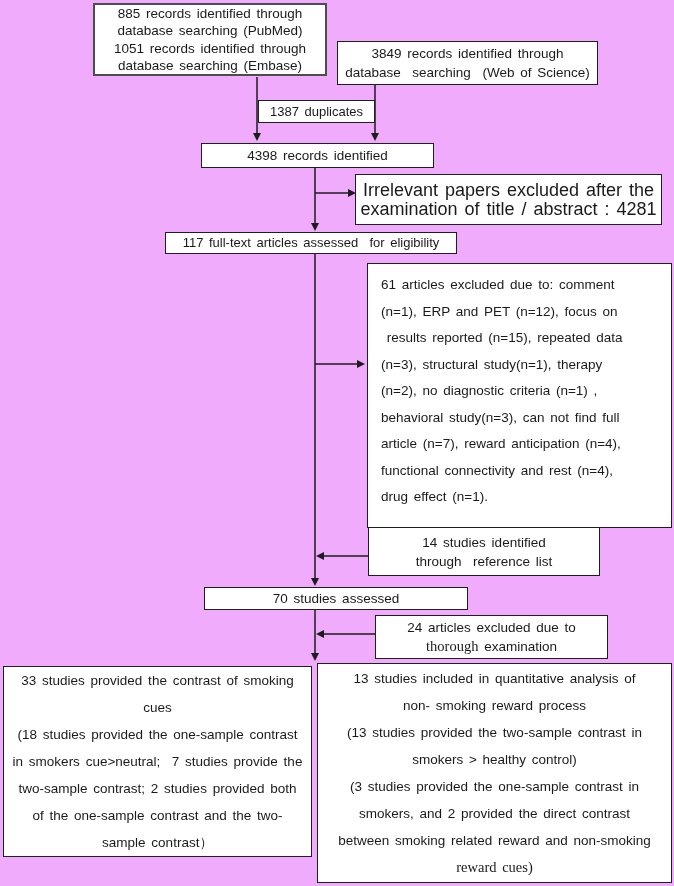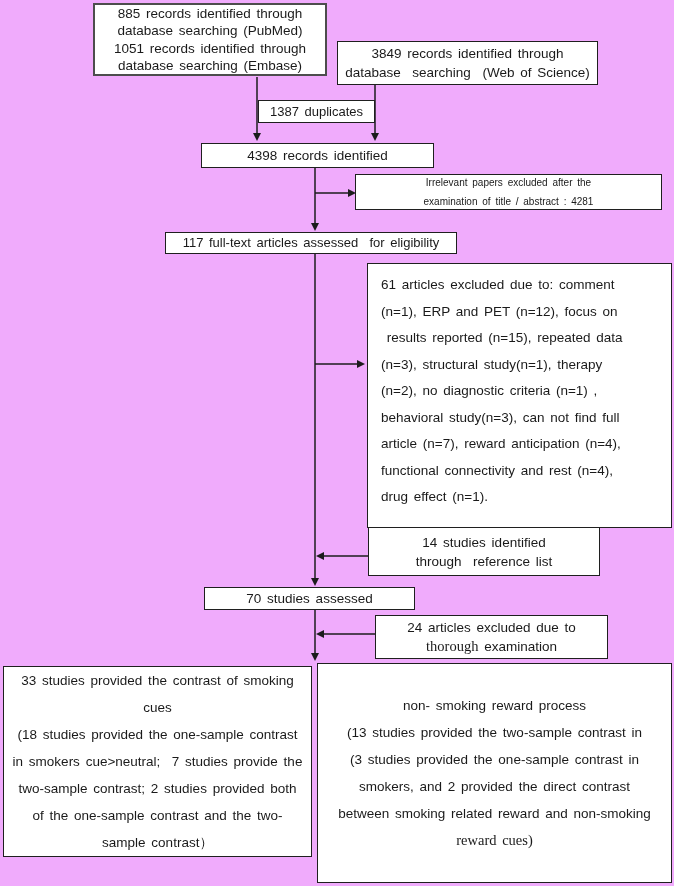--- a/index.html
+++ b/index.html
@@ -30,29 +30,29 @@
     word-spacing:2px;
     z-index:2;
   }
   .box .line { white-space:pre; }
   .thickborder { border:2px solid #4d4d4d; }
 
   #box-pubmed-embase   { left:93px;  top:3px;   width:234px; height:73px; line-height:17.5px; }
   #box-web-of-science  { left:337px; top:41px;  width:261px; height:44px; line-height:19px; }
   #box-duplicates      { left:258px; top:100px; width:117px; height:23px; font-size:13px; }
   #box-records-identified { left:201px; top:143px; width:233px; height:25px; }
-  #box-irrelevant      { left:355px; top:174px; width:307px; height:36px; font-size:10px; line-height:19px;text-align:right; }
+  #box-irrelevant      { left:355px; top:174px; width:307px; height:51px; font-size:18px; line-height:19px;text-align:right; }
   #box-fulltext        { left:165px; top:232px; width:292px; height:22px; font-size:13px; }
   #box-excluded-61 {
     left:367px; top:263px; width:305px; height:265px;
     justify-content:flex-start; align-items:flex-start;
     text-align:left; padding:8px 6px 0 13px; line-height:26.5px;
   }
   #box-reference-list  { left:368px; top:527px; width:232px; height:49px; line-height:19px; }
-  #box-studies-assessed{ left:204px; top:587px; width:211px; height:23px; }
+  #box-studies-assessed{ left:204px; top:587px; width:264px; height:23px; }
   #box-excluded-24     { left:375px; top:615px; width:233px; height:44px; line-height:19px; }
   #box-smoking-cues    { left:3px;   top:666px; width:309px; height:191px; line-height:27px; }
   #box-nonsmoking      { left:317px; top:663px; width:355px; height:220px; line-height:27px; }
 
   .serif { font-family:"Liberation Serif", serif; font-size:14.5px; }
   .arrow-line { stroke:#1c1c1c; stroke-width:1.5; fill:none; }
   .arrow-head { fill:#1c1c1c; stroke:none; }
 </style>
 </head>
 <body>
@@ -158,22 +158,24 @@
       <div class="line">cues</div>
       <div class="line">(18 studies provided the one-sample contrast</div>
       <div class="line">in smokers cue&gt;neutral;  7 studies provide the</div>
       <div class="line">two-sample contrast; 2 studies provided both</div>
       <div class="line">of the one-sample contrast and the two-</div>
       <div class="line">sample contrast）</div>
     </div>
 
   <div id="box-nonsmoking" class="box">
     <div>
+        <div class="line">13 studies included in quantitative analysis of</div>
         <div class="line">non- smoking reward process</div>
         <div class="line">(13 studies provided the two-sample contrast in</div>
+        <div class="line">smokers &gt; healthy control)</div>
         <div class="line">(3 studies provided the one-sample contrast in</div>
         <div class="line">smokers, and 2 provided the direct contrast</div>
         <div class="line">between smoking related reward and non-smoking</div>
       </div>
     <div class="line serif">reward cues)</div>
   </div>
 
 </div>
 
 </body></html>

